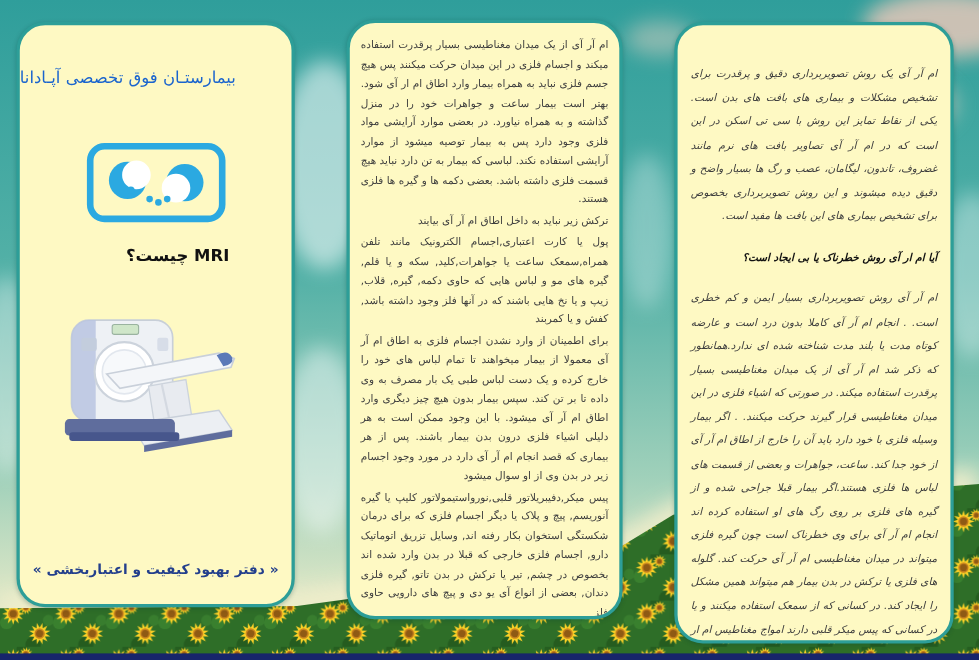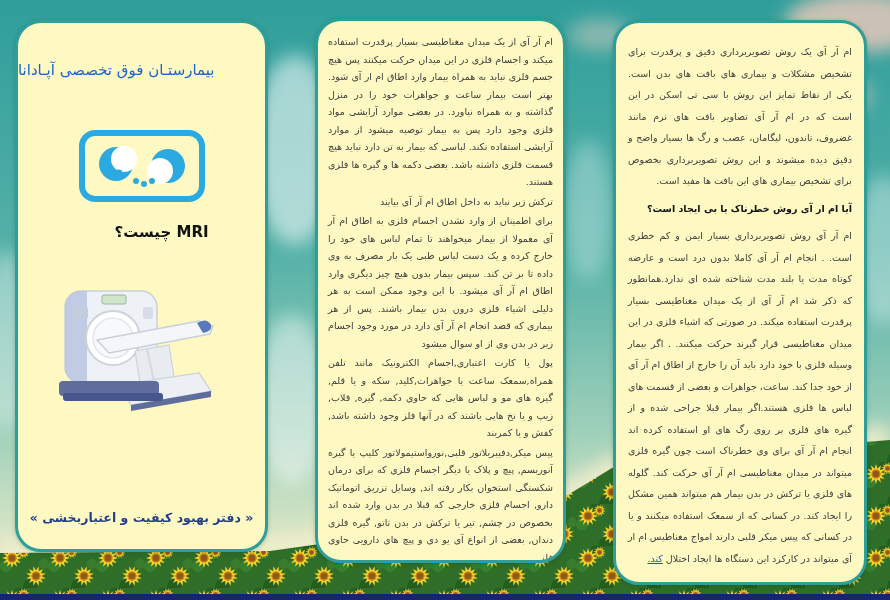--- a/index.html
+++ b/index.html
@@ -31,21 +31,21 @@
   .scanner-wrap{position:absolute;top:262px;left:0;right:0;text-align:center;}
   .left-footer{
     position:absolute;bottom:24px;left:0;right:0;text-align:center;
     color:#233f8c;font-weight:bold;font-size:12.5px;
   }
 
   .fa-body{direction:rtl;text-align:justify;color:#3d3d3d;}
   .panel-mid .fa-body{font-size:9.5px;line-height:17.5px;}
   .panel-right .fa-body{font-size:9.5px;line-height:21.5px;}
   .fa-body p{margin:0 0 2px 0;}
-  .panel-right .fa-body p{margin:0 0 6px 0;}
+  .panel-right .fa-body p{margin:16px 0 6px 0;font-style:italic;}
   .q-heading{font-weight:bold;color:#111;}
   .inline-link{color:#2a50c8;text-decoration:underline;}
 </style>
 </head>
 <body>
 
 <svg class="bg" width="890" height="600" viewBox="0 0 890 600" aria-hidden="true">
   <defs>
     <linearGradient id="sky" x1="0" y1="0" x2="0" y2="1">
       <stop offset="0" stop-color="#2f9e9b"></stop>
@@ -141,22 +141,22 @@
     </svg>
   </div>
 
   <div class="left-footer" dir="rtl">« دفتر بهبود کیفیت و اعتباربخشی »</div>
 </div>
 
 <div class="panel panel-mid">
   <div class="fa-body">
     <p>ام آر آی از یک میدان مغناطیسی بسیار پرقدرت استفاده میکند و اجسام فلزی در این میدان حرکت میکنند پس هیچ جسم فلزی نباید به همراه بیمار وارد اطاق ام ار آی شود. بهتر است بیمار ساعت و جواهرات خود را در منزل گذاشته و به همراه نیاورد. در بعضی موارد آرایشی مواد فلزی وجود دارد پس به بیمار توصیه میشود از موارد آرایشی استفاده نکند. لباسی که بیمار به تن دارد نباید هیچ قسمت فلزی داشته باشد. بعضی دکمه ها و گیره ها فلزی هستند.</p>
     <p>ترکش زیر نباید به داخل اطاق ام آر آی بیایند</p>
+    <p>پول یا کارت اعتباری,اجسام الکترونیک مانند تلفن همراه,سمعک ساعت یا جواهرات,کلید, سکه و یا قلم, گیره های مو و لباس هایی که حاوی دکمه, گیره, قلاب, زیپ و یا نخ هایی باشند که در آنها فلز وجود داشته باشد, کفش و یا کمربند</p>
     <p>برای اطمینان از وارد نشدن اجسام فلزی به اطاق ام آر آی معمولا از بیمار میخواهند تا تمام لباس های خود را خارج کرده و یک دست لباس طبی یک بار مصرف به وی داده تا بر تن کند. سپس بیمار بدون هیچ چیز دیگری وارد اطاق ام آر آی میشود. با این وجود ممکن است به هر دلیلی اشیاء فلزی درون بدن بیمار باشند. پس از هر بیماری که قصد انجام ام آر آی دارد در مورد وجود اجسام زیر در بدن وی از او سوال میشود</p>
-    <p>پول یا کارت اعتباری,اجسام الکترونیک مانند تلفن همراه,سمعک ساعت یا جواهرات,کلید, سکه و یا قلم, گیره های مو و لباس هایی که حاوی دکمه, گیره, قلاب, زیپ و یا نخ هایی باشند که در آنها فلز وجود داشته باشد, کفش و یا کمربند</p>
     <p>پیس میکر,دفیبریلاتور قلبی,نورواستیمولاتور کلیپ یا گیره آنوریسم, پیچ و پلاک یا دیگر اجسام فلزی که برای درمان شکستگی استخوان بکار رفته اند, وسایل تزریق اتوماتیک دارو, اجسام فلزی خارجی که قبلا در بدن وارد شده اند بخصوص در چشم, تیر یا ترکش در بدن تاتو, گیره فلزی دندان, بعضی از انواع آی یو دی و پیچ های دارویی حاوی فلز</p>
 
   </div>
 </div>
 
 <div class="panel panel-right">
   <div class="fa-body">
     <p>ام آر آی یک روش تصویربرداری دقیق و پرقدرت برای تشخیص مشکلات و بیماری های بافت های بدن است. یکی از نقاط تمایز این روش با سی تی اسکن در این است که در ام آر آی تصاویر بافت های نرم مانند غضروف، تاندون، لیگامان، عصب و رگ ها بسیار واضح و دقیق دیده میشوند و این روش تصویربرداری بخصوص برای تشخیص بیماری های این بافت ها مفید است.</p>
     <p class="q-heading">آیا ام ار آی روش خطرناک یا بی ایجاد است؟</p>
     <p><span>ام آر آی روش تصویربرداری بسیار ایمن و کم خطری است. . انجام ام آر آی کاملا بدون درد است و عارضه کوتاه مدت یا بلند مدت شناخته شده ای ندارد.همانطور که ذکر شد ام آر آی از یک میدان مغناطیسی بسیار پرقدرت استفاده میکند. در صورتی که اشیاء فلزی در این میدان مغناطیسی قرار گیرند حرکت میکنند. . اگر بیمار وسیله فلزی با خود دارد باید آن را خارج از اطاق ام آر آی از خود جدا کند. ساعت، جواهرات و بعضی از قسمت های لباس ها فلزی هستند.اگر بیمار قبلا جراحی شده و از گیره های فلزی بر روی رگ های او استفاده کرده اند انجام ام آر آی برای وی خطرناک است چون گیره فلزی میتواند در میدان مغناطیسی ام آر آی حرکت کند. گلوله های فلزی یا ترکش در بدن بیمار هم میتواند همین مشکل را ایجاد کند. در کسانی که از سمعک استفاده میکنند و یا در کسانی که پیس میکر قلبی دارند امواج مغناطیس ام ار آی میتواند در کارکرد این دستگاه ها ایجاد اختلال </span><span class="inline-link">کند.</span></p>

